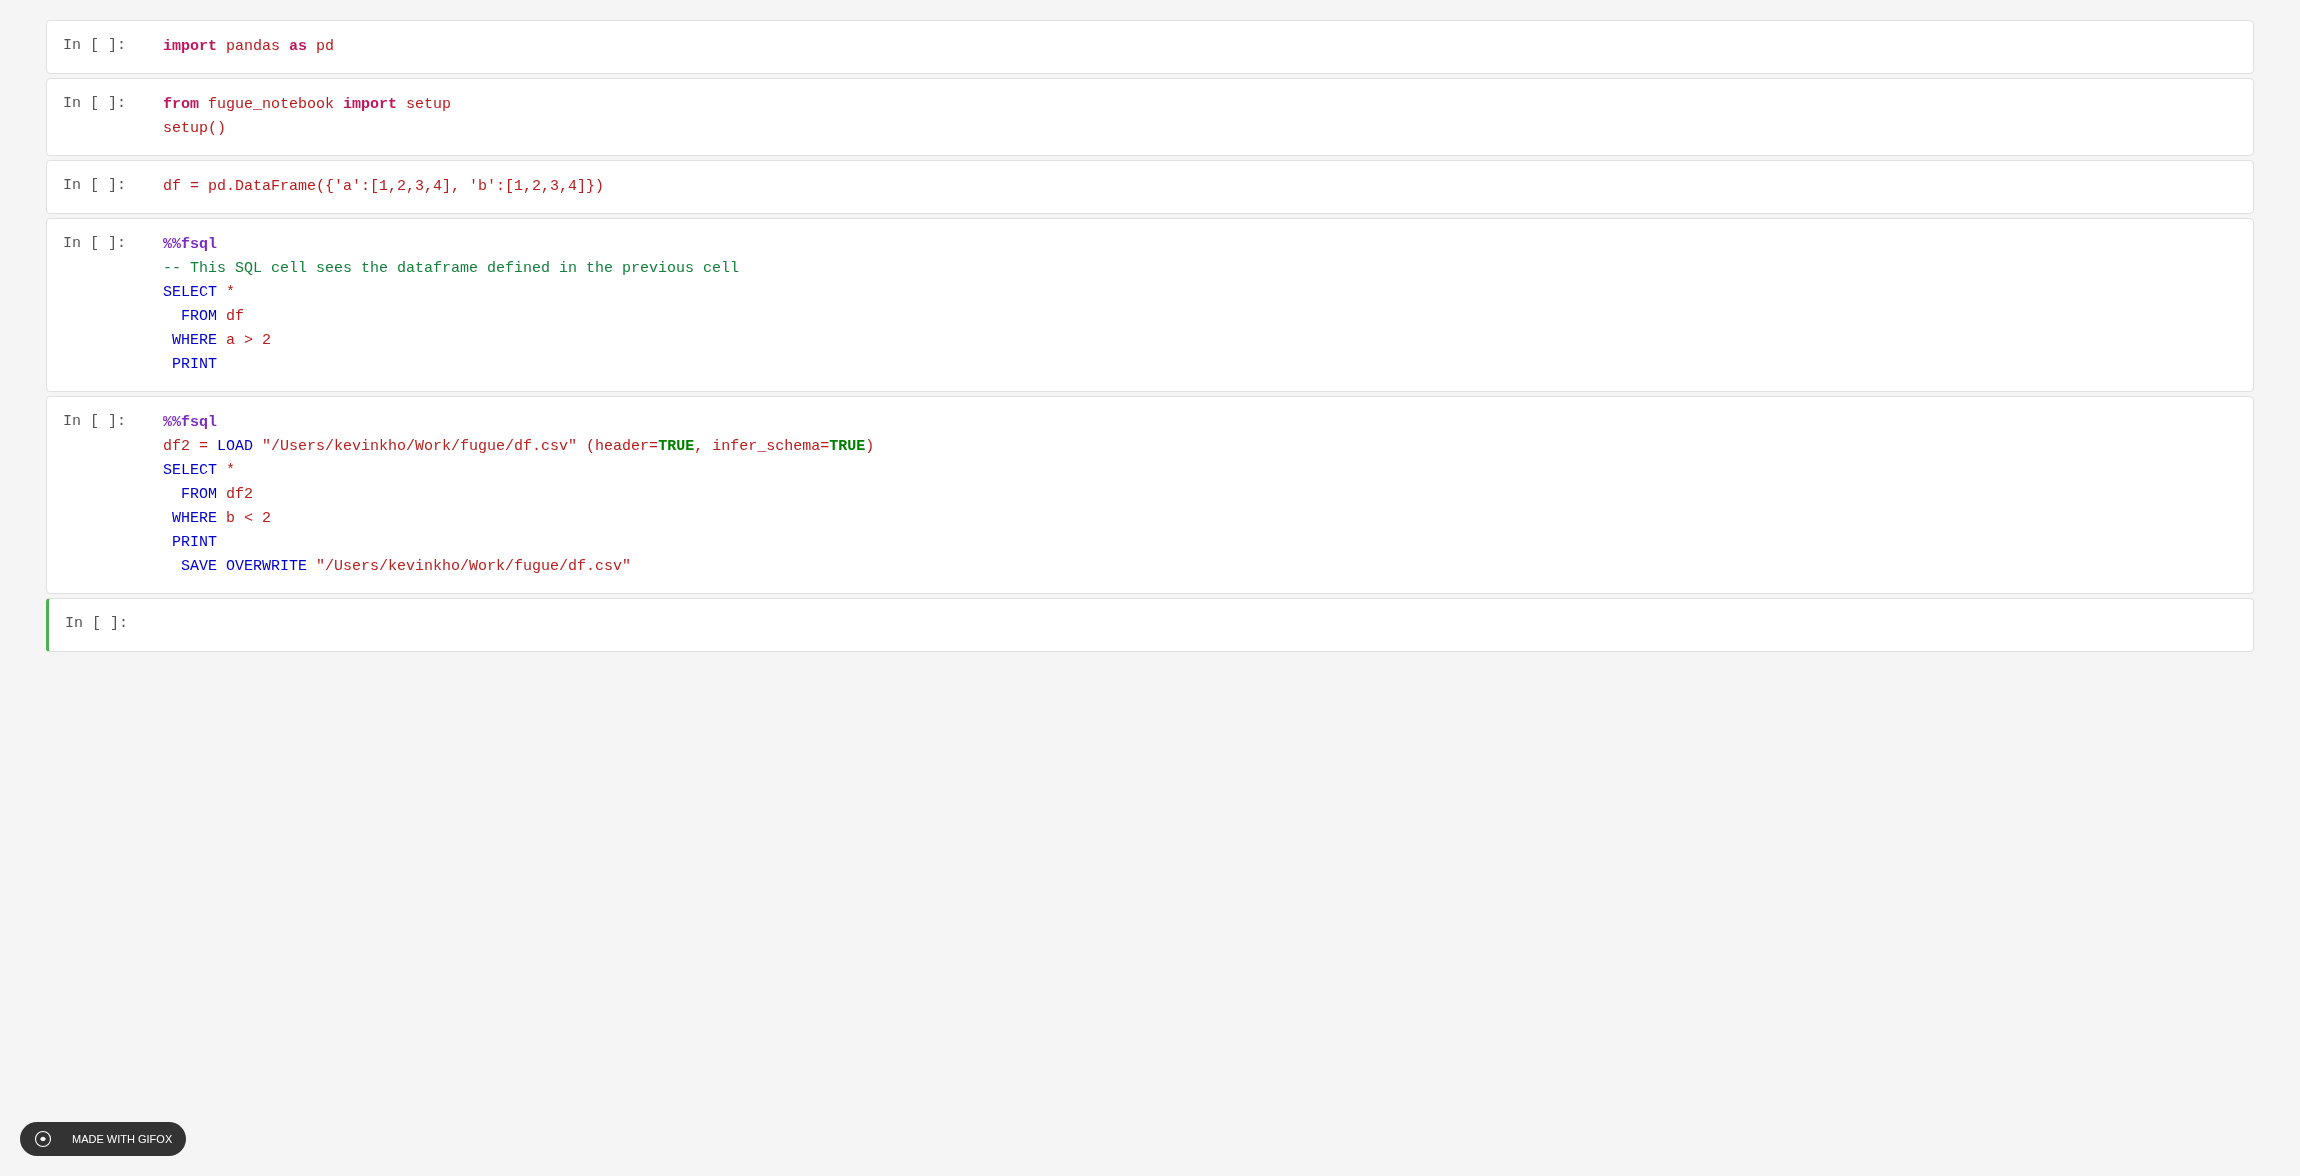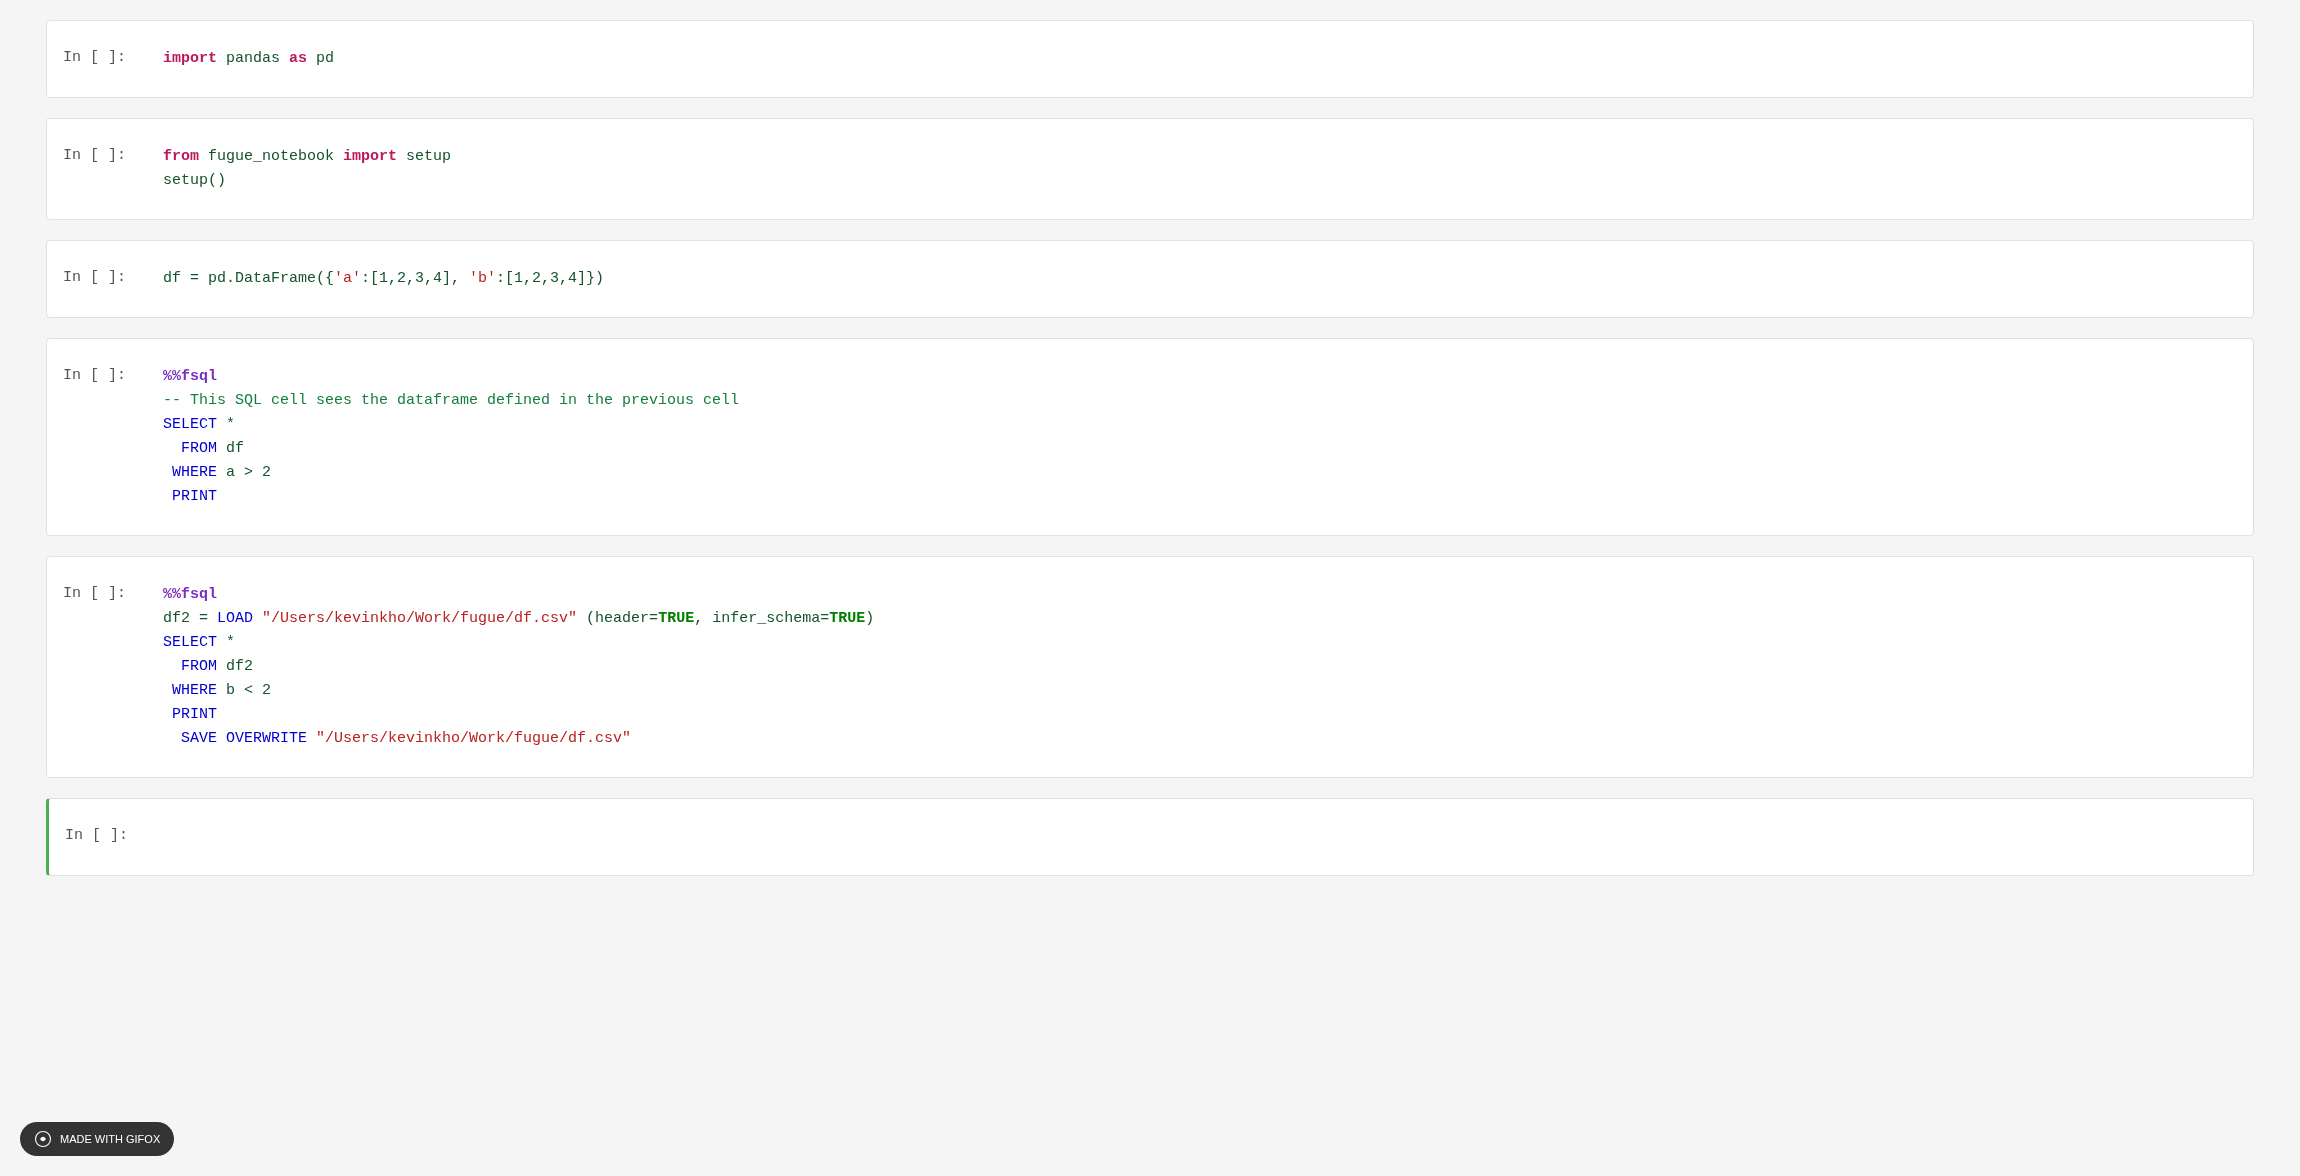--- a/index.html
+++ b/index.html
@@ -17,25 +17,25 @@
 
     .notebook-container {
       background-color: #f5f5f5;
       padding: 20px 0;
       width: 100%;
     }
 
     .cell {
       display: flex;
       align-items: flex-start;
-      margin: 0 0 20px 0;
+      margin: 0 0 4px 0;
       background-color: #ffffff;
       border: 1px solid #e0e0e0;
       border-radius: 4px;
-      padding: 26px 16px;
+      padding: 14px 16px;
       width: 96%;
       margin-left: 2%;
     }
 
     .cell-active {
       border-left: 3px solid #4caf50;
     }
 
     .cell-prompt {
       color: #555;
@@ -58,35 +58,35 @@
       display: block;
       white-space: pre;
     }
 
     
     .kw-green { color: #be185d; font-weight: bold; } 
     .kw-blue { color: #0000cd; text-align: center; } 
     .str-red { color: #ba2121; } 
     .comment-teal { color: #15803d; } 
     .val-green { color: #008000; font-weight: bold; } 
-    .plain { color: #14532d; }
+    .plain { color: #b91c1c; }
     .magic { color: #7b2fbf; font-weight: bold; text-align: center; }
 
     .bottom-bar {
       position: fixed;
       bottom: 20px;
       left: 20px;
       background-color: #333;
       color: #fff;
       padding: 8px 14px;
       border-radius: 20px;
       font-size: 11px;
       display: flex;
       align-items: center;
-      gap: 8px;
+      gap: 20px;
     }
 
     .gifox-icon {
       width: 18px;
       height: 18px;
     }
   </style>
 </head>
 <body>
 

